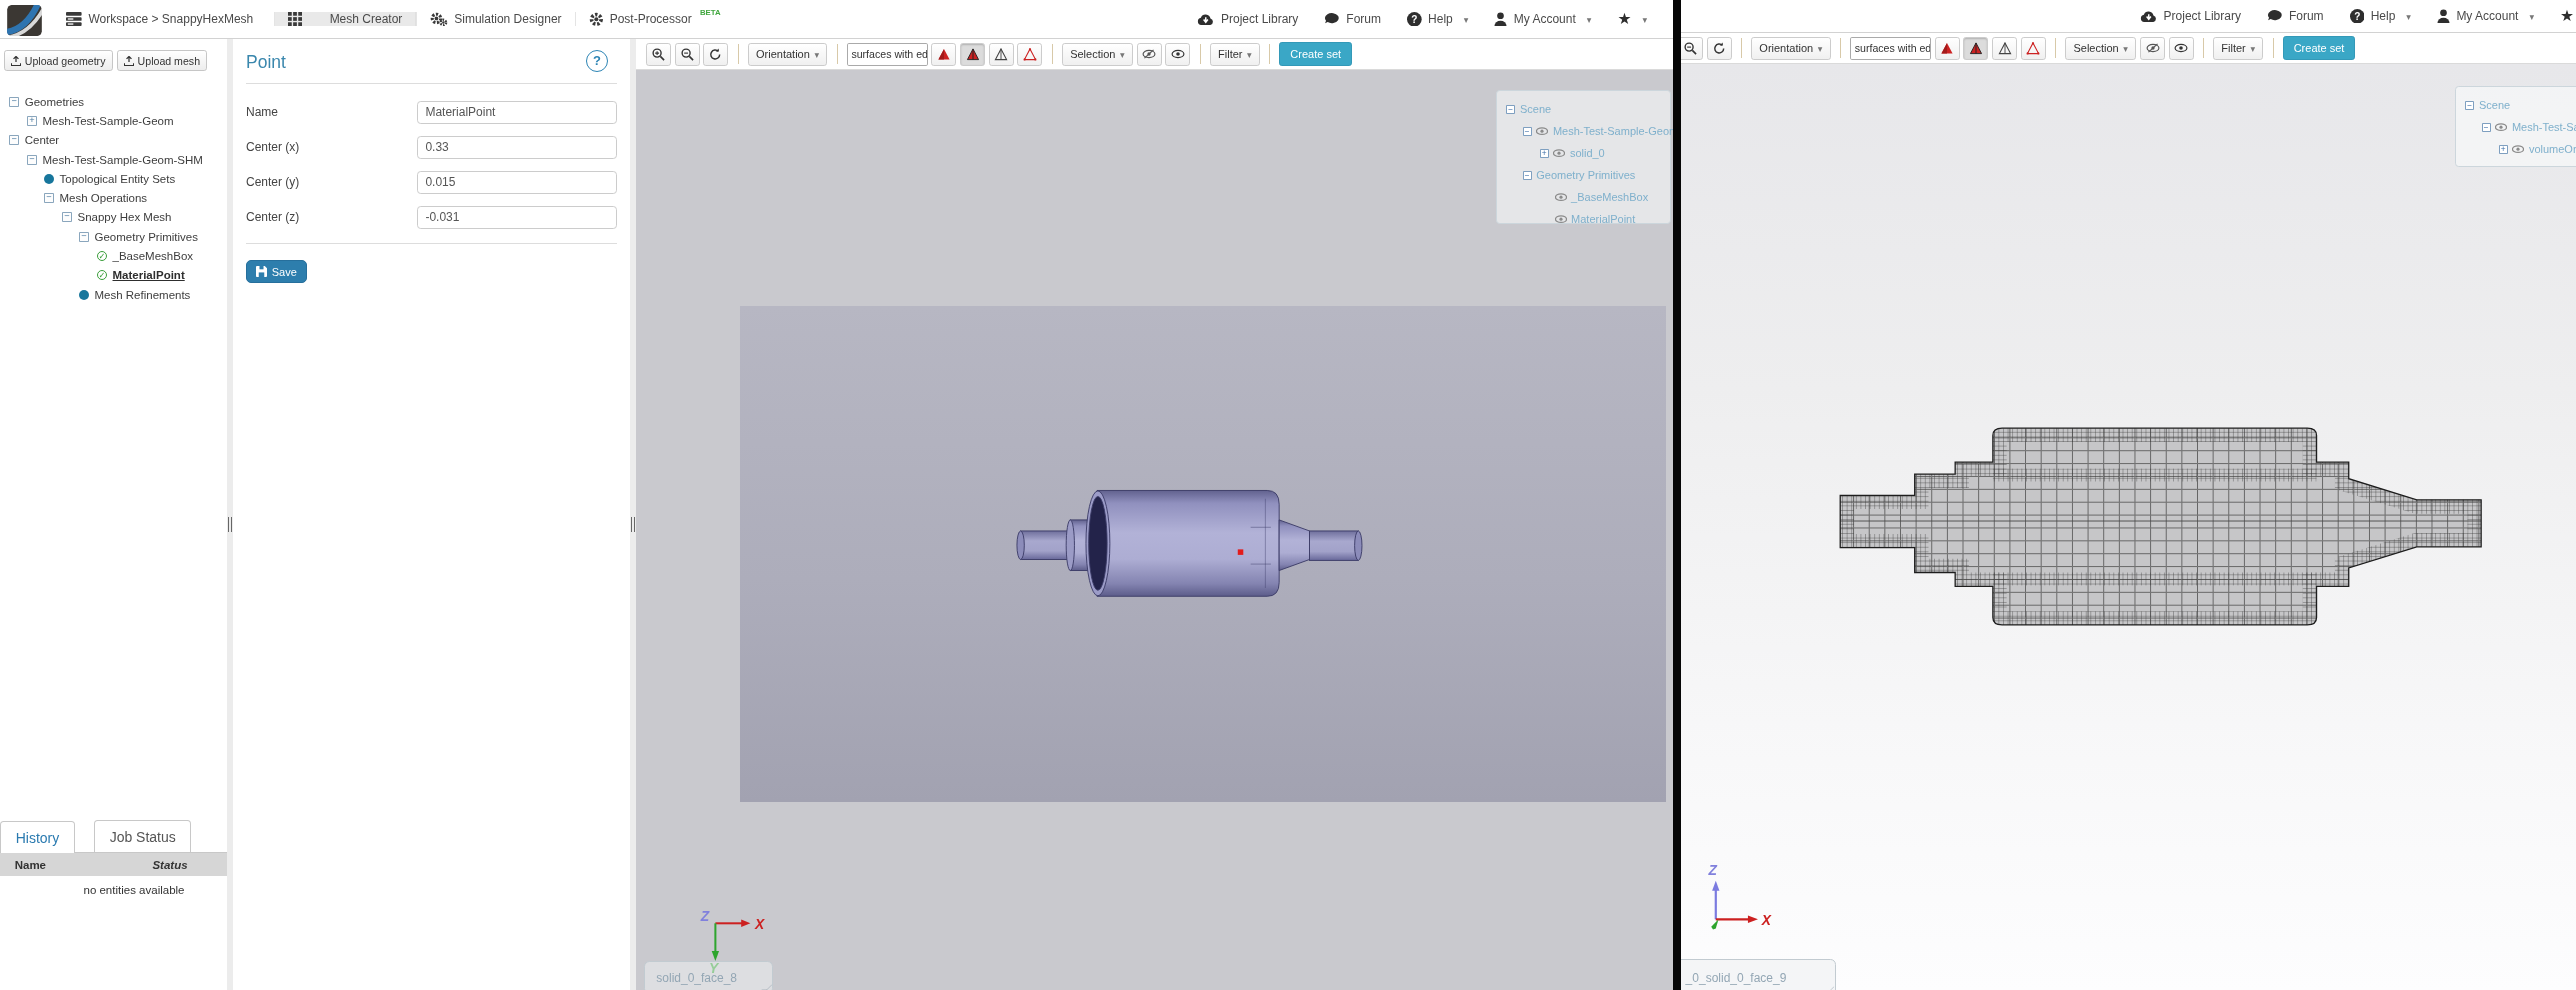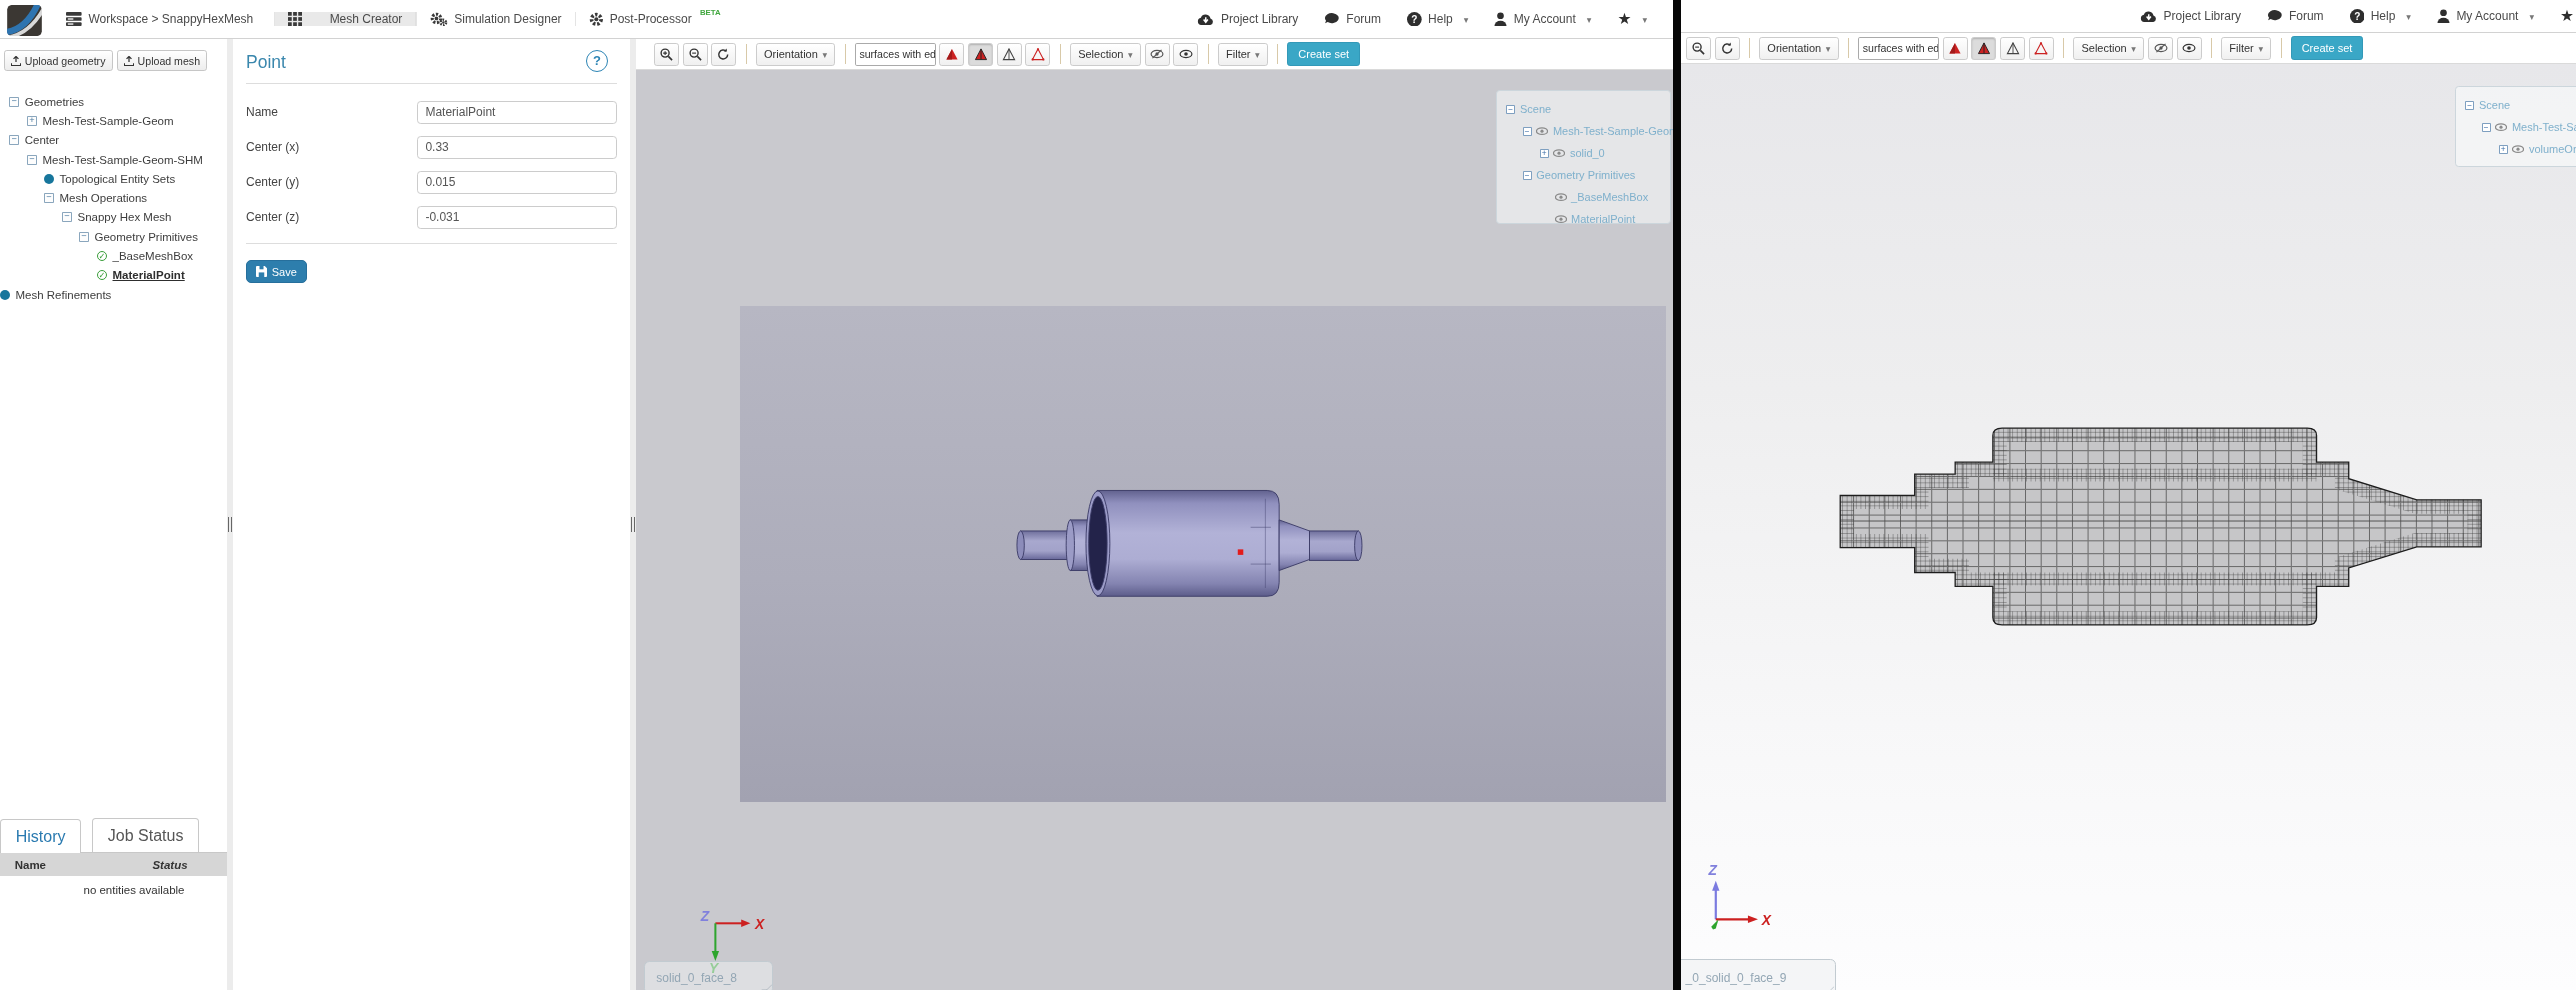--- a/index.html
+++ b/index.html
@@ -39,22 +39,22 @@
   .exp.minus::before { content:"−"; } .exp.plus::before { content:"+"; }
   .dot-blue { width:10px; height:10px; border-radius:50%; background:#17769c; margin-right:5.5px; flex:none; }
   .check-green { width:10px; height:10px; border-radius:50%; border:1.4px solid #3a9e3a; color:#3a9e3a;
                  font-size:8.3px; line-height:9.2px; text-align:center; font-weight:bold; margin-right:5.5px; flex:none; }
   .check-green::before { content:"✓"; }
   .trow.selected .tlabel { font-weight:bold; text-decoration:underline; color:#2e2e2e; }
 
   
   #historybox { position:absolute; left:0; right:0; top:783px; bottom:0; }
   .htabs { display:flex; border-bottom:0.9px solid #c8c8c8; padding-left:0; height:31px; align-items:flex-end; }
-  .htab { font-size:16px; padding:7.4px 14.7px; border:0.9px solid #c8c8c8; border-bottom:none;
-          border-radius:3.7px 3.7px 0 0; margin-right:11px; background:#fff; color:#555; cursor:pointer; }
+  .htab { font-size:14px; padding:7.4px 14.7px; border:0.9px solid #c8c8c8; border-bottom:none;
+          border-radius:3.7px 3.7px 0 0; margin-right:19px; background:#fff; color:#555; cursor:pointer; }
   .htab.active { color:#2a7ab0; position:relative; top:0.9px; background:#fff; }
   .hhead { display:flex; background:#d6d6d6; font-size:11.5px; font-weight:bold; color:#333; padding:5.5px 0; }
   .hhead .c1 { width:72px; padding-left:14.7px; } .hhead .c2 { flex:1; text-align:center;font-style:italic; }
   .hempty { text-align:center; font-size:11.5px; color:#333; padding-top:8.3px; }
 
   
   .splitter { position:absolute; top:39px; bottom:0; width:5.5px; background:#ececec; }
   .grip { position:absolute; top:478px; left:0.9px; width:3.7px; height:14.7px;
           border-left:1.4px solid #666; border-right:1.4px solid #666; }
 
@@ -68,21 +68,21 @@
   .frow { position:absolute; left:13px; right:13px; height:24px; display:flex; align-items:center; }
   .flabel { width:171px; font-size:12px; color:#444; }
   .finput { flex:1; height:23px; border:0.9px solid #ccc; border-radius:3.7px; font-size:12px; color:#555;
             padding:0 7.4px; font-family:inherit; background:#fff; }
   .save-btn { position:absolute; left:13px; top:221px; display:flex; align-items:center; gap:4.6px;
               background:#2d7ead; border:0.9px solid #266f9c; color:#fff; font-size:11px;
               padding:4.6px 9.2px; border-radius:5px; cursor:pointer; }
 
   
   .toolbar { position:absolute; left:0; right:0; background:#fff; border-bottom:0.9px solid #dadada;
-             display:flex; align-items:center; gap:3.7px; padding-left:18px; }
+             display:flex; align-items:center; gap:3.7px; padding-left:10px; }
   #winL .toolbar { top:39px; height:31px; }
   #winR .toolbar { top:33px; height:31px; }
   .tb-btn { height:23px; min-width:25px; display:flex; align-items:center; justify-content:center;
             border:0.9px solid #ccc; border-radius:2.8px; background:linear-gradient(#fff,#f0f0f0);
             cursor:pointer; padding:0 3.7px; }
   .tb-btn.pressed { background:#dcdcdc; box-shadow:inset 0 0.9px 1.8px rgba(0,0,0,.2); }
   .tb-dd { height:23px; display:flex; align-items:center; border:0.9px solid #ccc; border-radius:2.8px;
            background:linear-gradient(#fff,#f0f0f0); font-size:11px; color:#333; padding:0 7.4px; cursor:pointer; }
   .tb-sep { width:0.9px; height:20px; background:#d8c9a8; margin:0 5.5px; }
   .tb-select { height:23px; width:81px; display:flex; align-items:center; border:0.9px solid #aaa; border-radius:1.8px;
@@ -284,21 +284,21 @@
           <span class="tlabel">Geometry Primitives</span>
         </div>
       <div class="trow" style="padding-left:97px">
           <span class="check-green"></span>
           <span class="tlabel">_BaseMeshBox</span>
         </div>
       <div class="trow selected" style="padding-left:97px">
           <span class="check-green"></span>
           <span class="tlabel">MaterialPoint</span>
         </div>
-      <div class="trow" style="">
+      <div class="trow" style="padding-left:79px">
           <span class="dot-blue"></span>
           <span class="tlabel">Mesh Refinements</span>
         </div>
     </div>
 
     <div id="historybox">
       <div class="htabs">
         <div class="htab active">History</div>
         <div class="htab">Job Status</div>
       </div>

